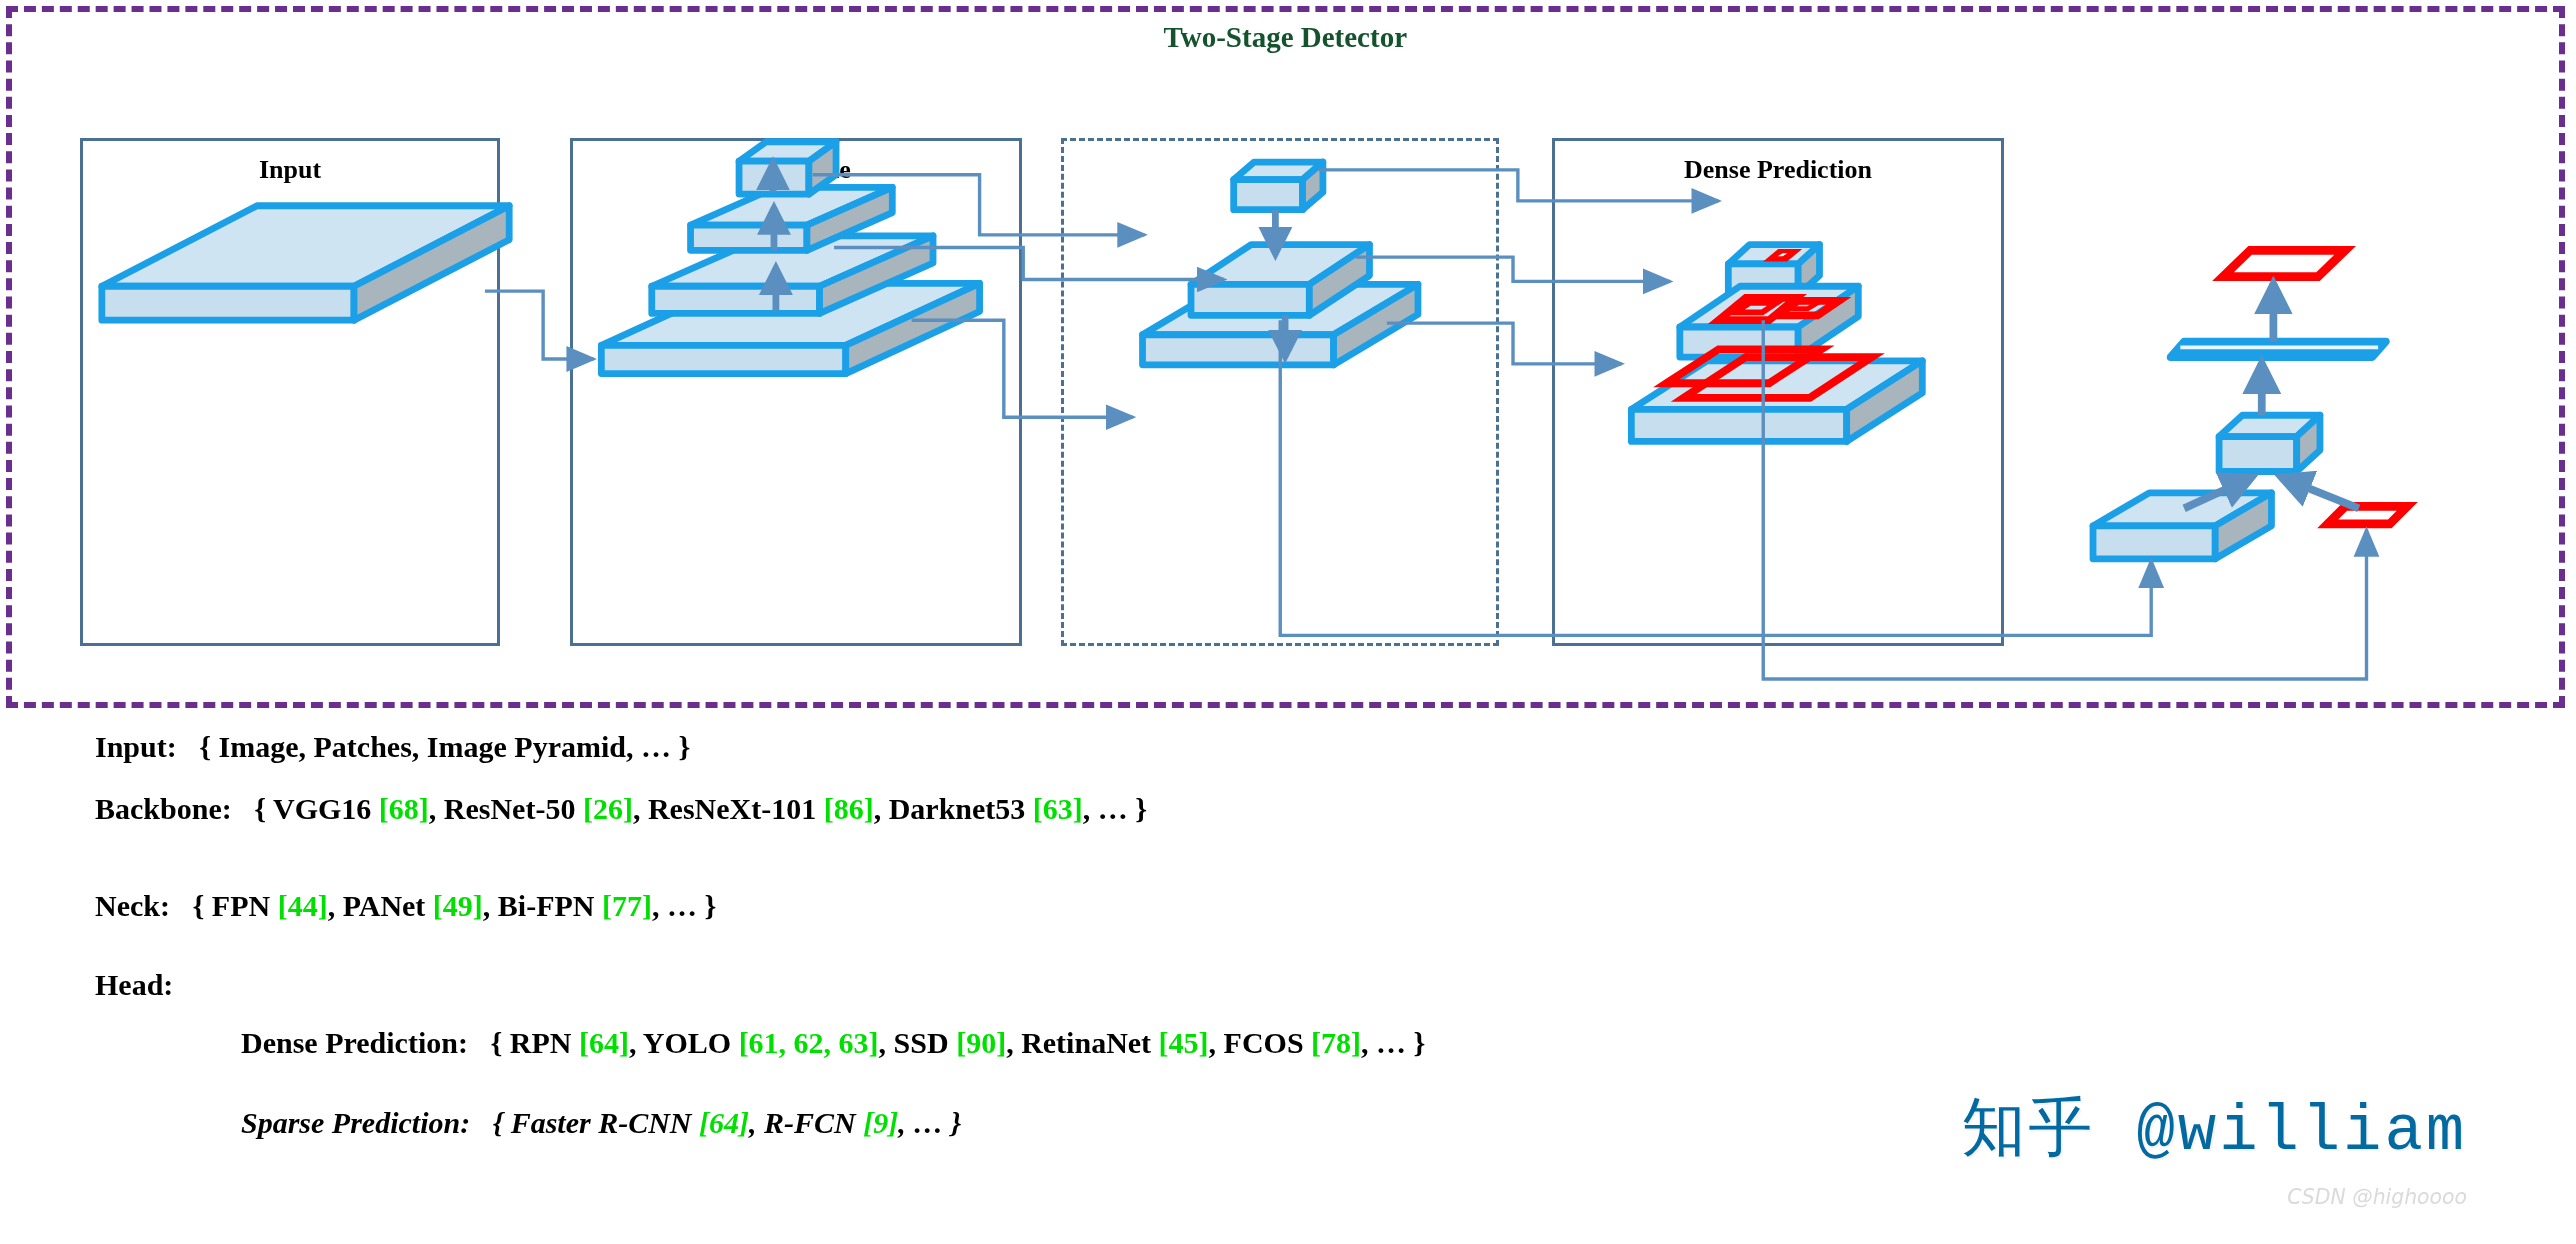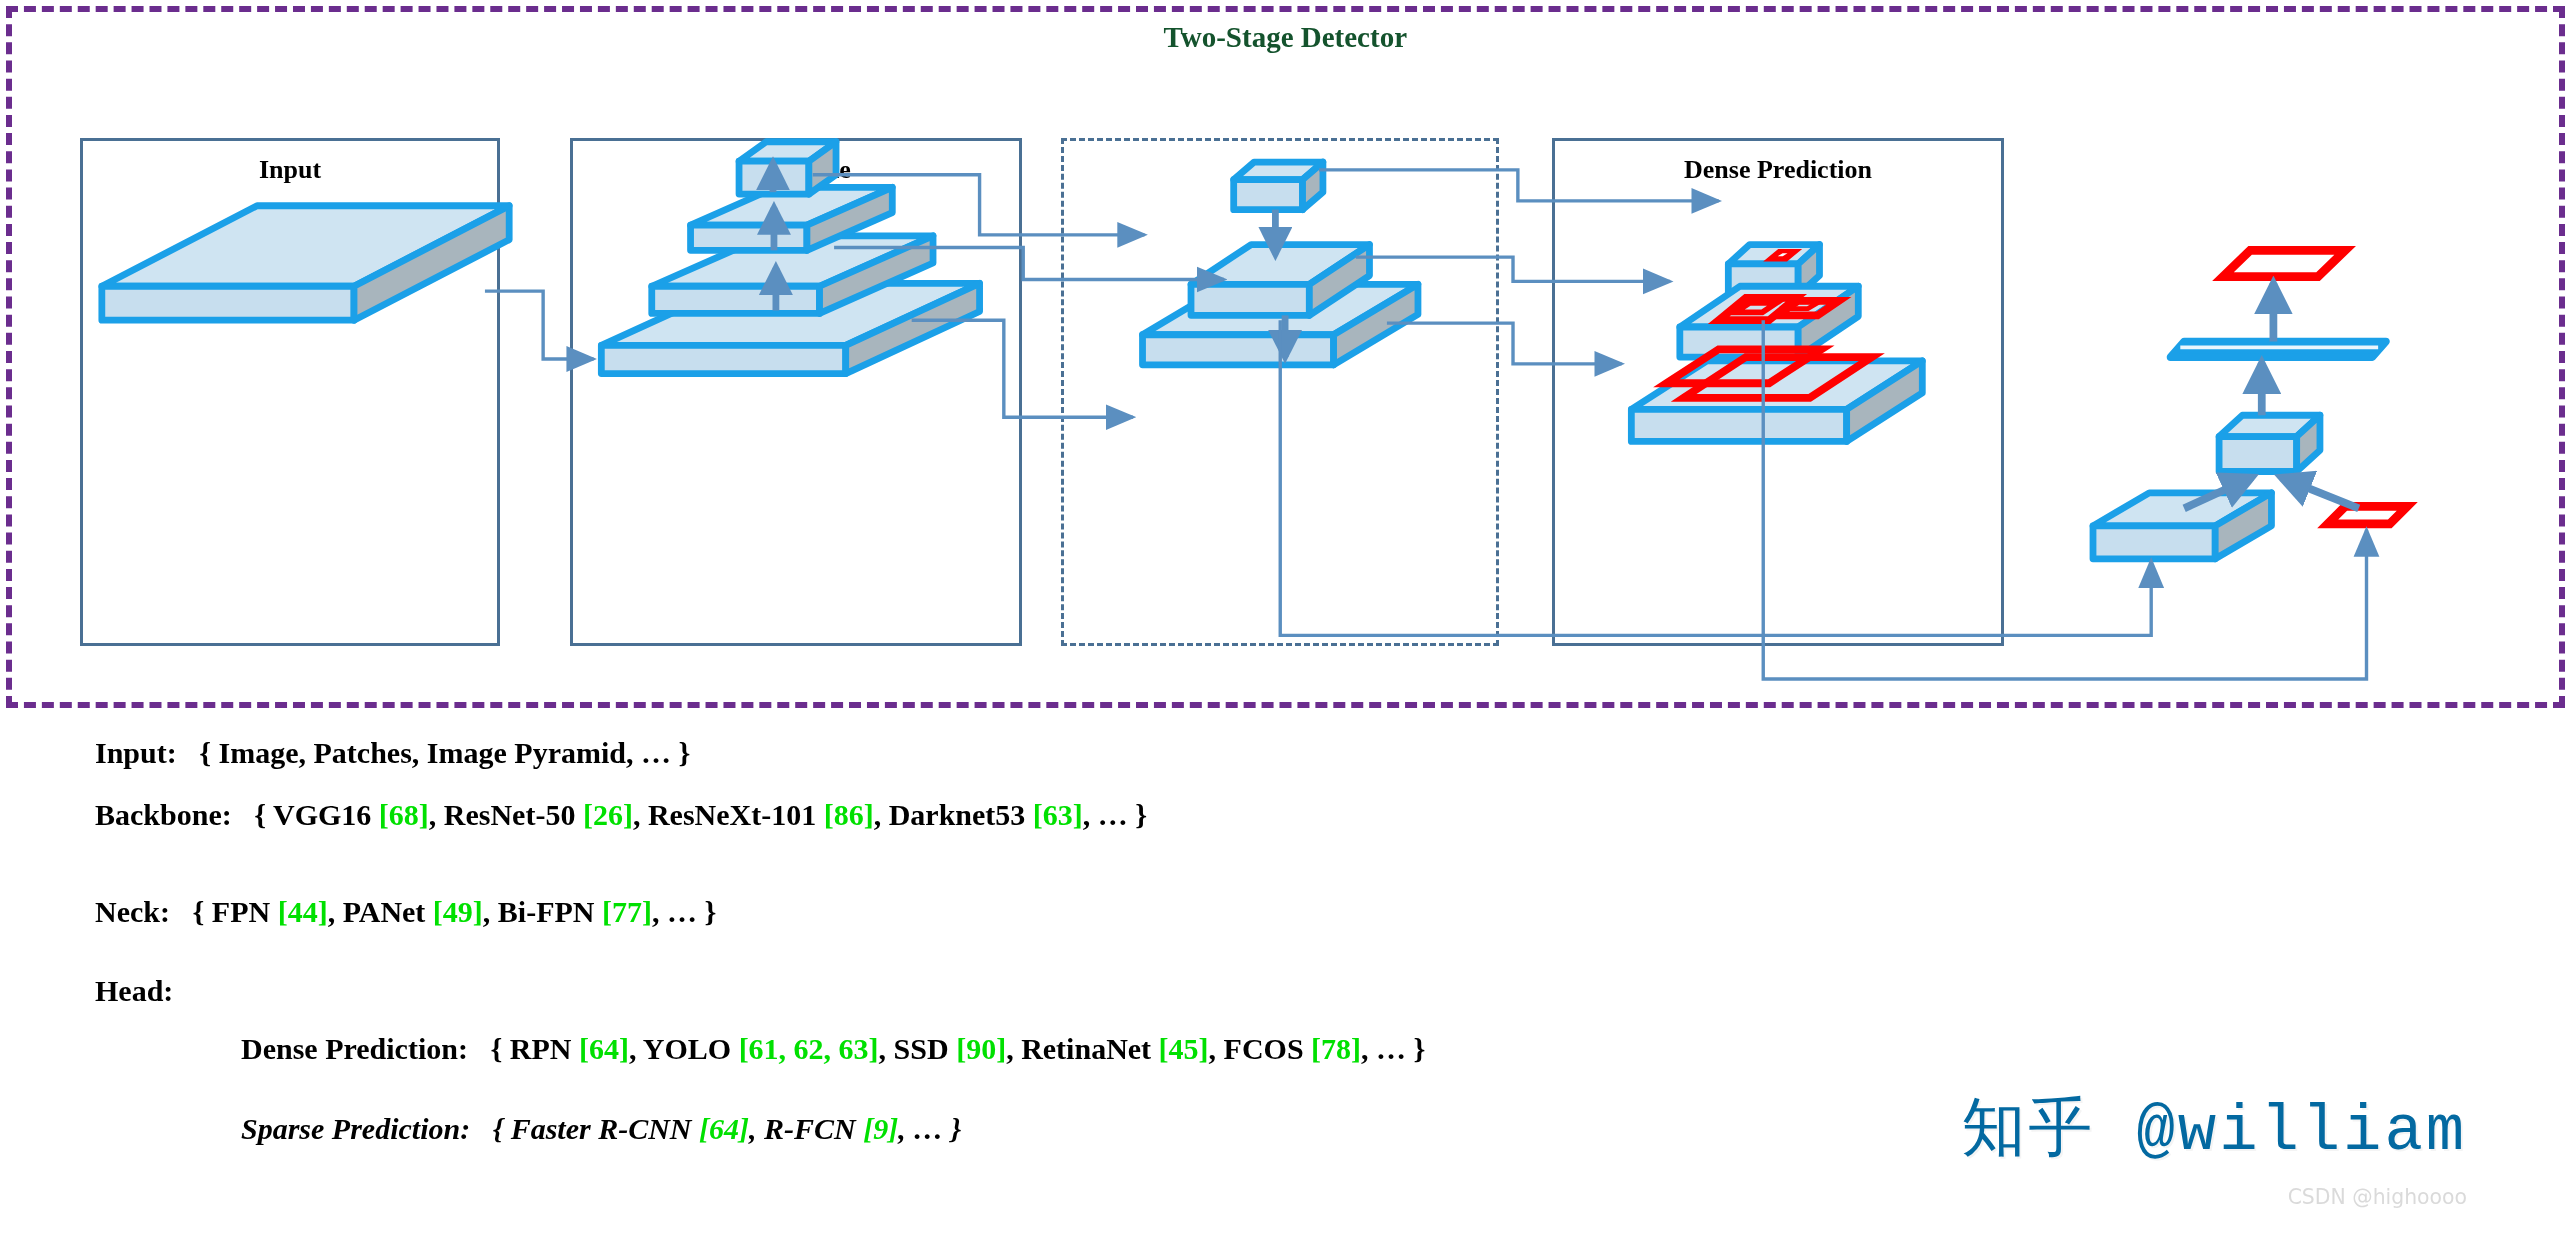--- a/index.html
+++ b/index.html
@@ -95,21 +95,20 @@
     width: 2576px;
     height: 527px;
   }
   .legend-line {
     position: absolute;
     font-size: 30px;
     font-weight: bold;
     color: #000000;
     white-space: nowrap;
     letter-spacing: 0px;
-    margin-top: 6px;
   }
   .ref { color: #00E000; }
 
   .l-input   { left: 95px;  top: 11.6px; }
   .l-backbone{ left: 95px;  top: 74px; }
   .l-neck    { left: 95px;  top: 171px; }
   .l-head    { left: 95px;  top: 250px; }
   .l-dense   { left: 241px; top: 308px; }
   .l-sparse  { left: 241px; top: 388px; font-style: italic; }
 
@@ -126,20 +125,21 @@
     white-space: nowrap;
   }
   #wm-csdn {
     position: absolute;
     right: 109px;
     top: 1185px;
     font-size: 20.4px;
     color: #DADADA;
     font-family: "DejaVu Sans", sans-serif;
     white-space: nowrap;
+    font-style: italic;
   }
 </style>
 </head>
 <body>
 
 <div id="stage">
 
   <div class="frame-two-stage">
     <div class="frame-title title-two-stage">Two-Stage Detector</div>
   </div>

